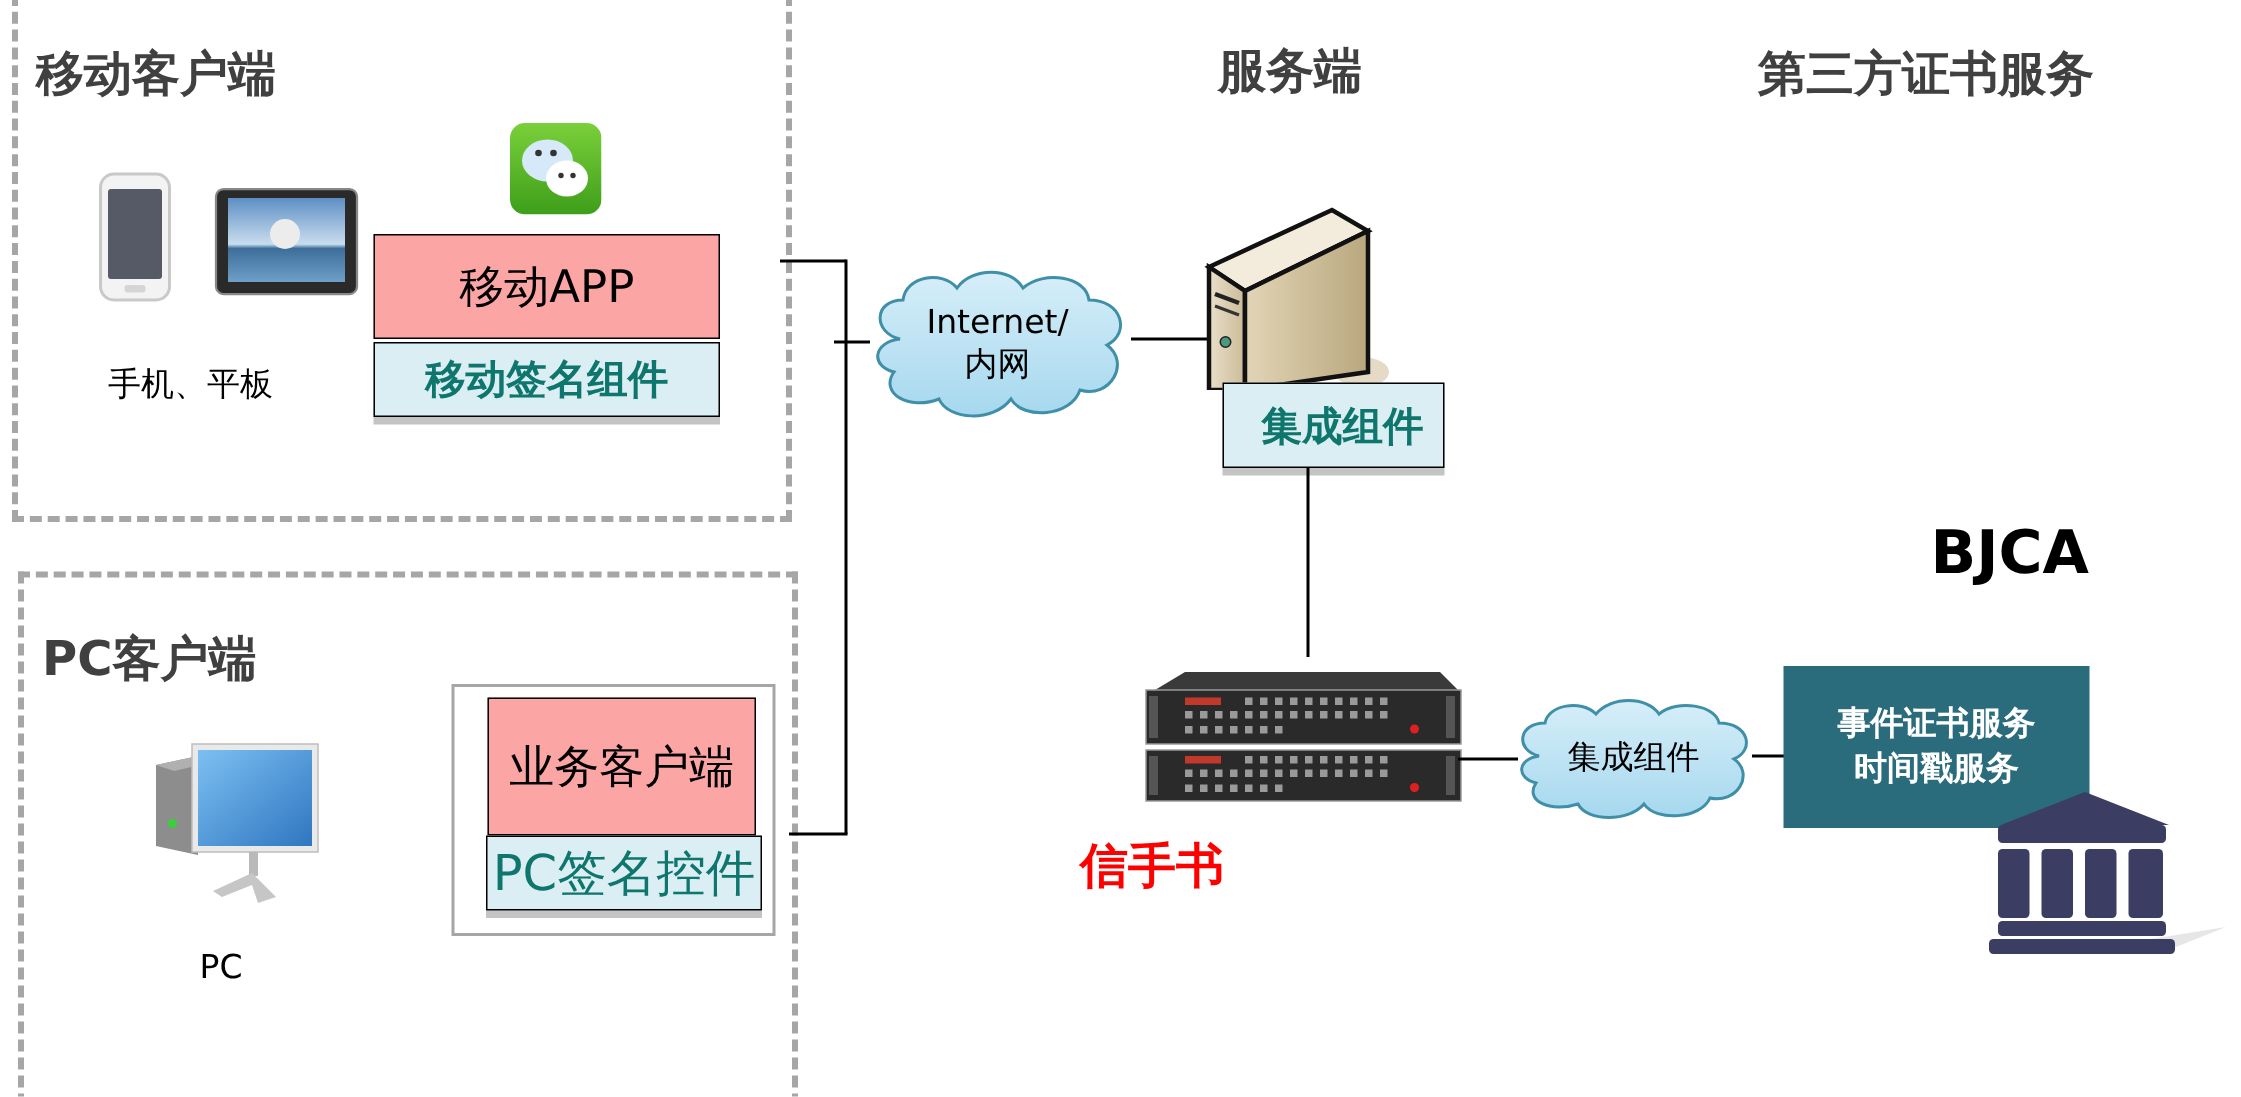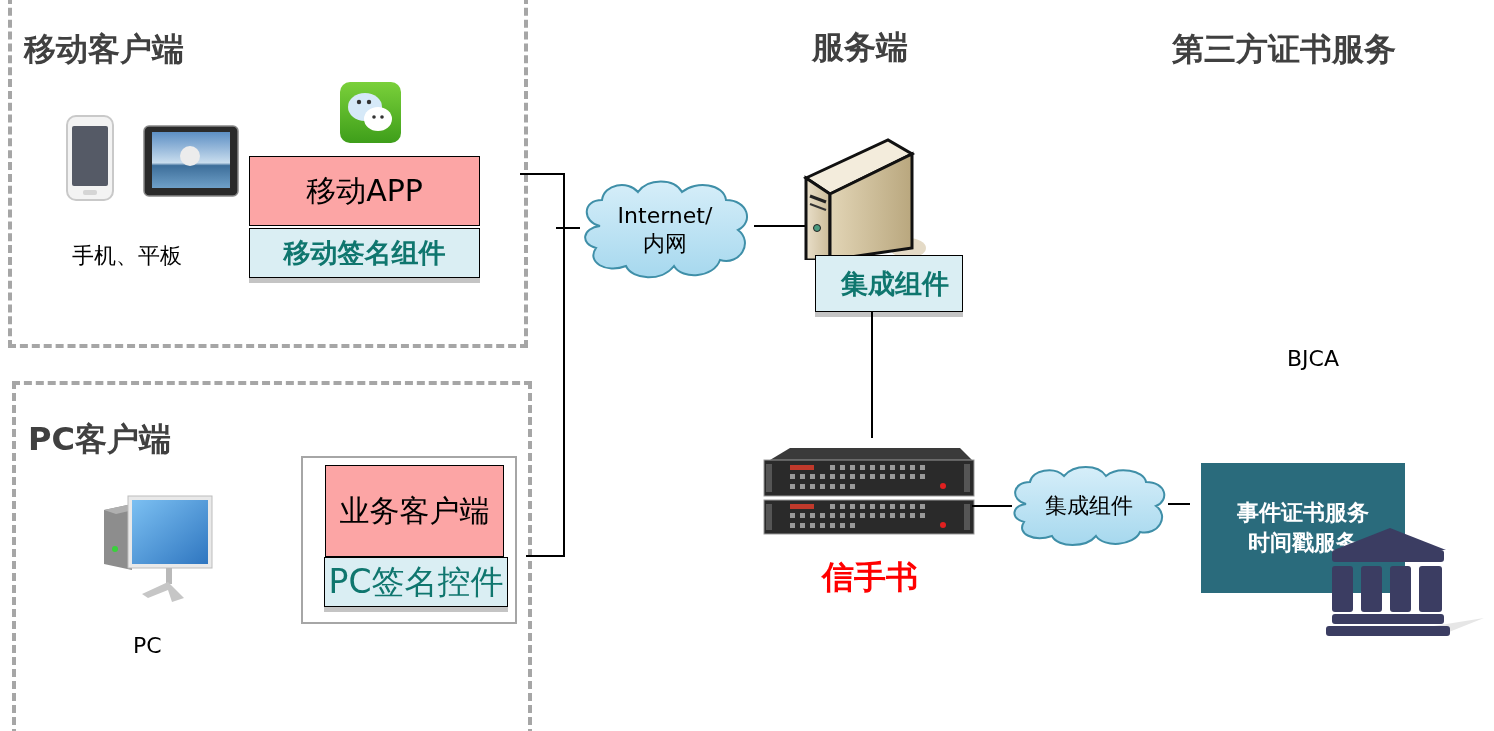--- a/index.html
+++ b/index.html
@@ -12,21 +12,21 @@
   .white-box { position: absolute; background: #fca5a5; border: 1.5px solid #000; box-sizing: border-box;
                display: flex; align-items: center; justify-content: center; font-size: 30px; }
   .comp-box { position: absolute; background: #daeef3; border: 1.5px solid #000; box-sizing: border-box;
               display: flex; align-items: center; justify-content: center; color: #0f766e;
               box-shadow: 0 5px 0 #c4c4c4; }
   .bold-red { font-weight: bold; font-size: 27px; }
   .plain-red { font-size: 33px; }
   .caption { position: absolute; font-size: 22px; white-space: nowrap; }
   .line { position: absolute; background: #000; }
   .cloud-label { position: absolute; text-align: center; font-size: 22px; line-height: 28px; }
-  .red-caption { position: absolute; color: #ff0000; font-weight: bold; font-size: 32px; text-align: center; line-height: 42px; white-space: nowrap; }
+  .red-caption { position: absolute; color: #ff0000; font-weight: bold; font-size: 32px; text-align: left; line-height: 42px; white-space: nowrap; }
   .teal-box { position: absolute; background: #2a6b7c; color: #fff; font-weight: bold; font-size: 22px;
               text-align: center; display: flex; flex-direction: column; justify-content: center; line-height: 30px; }
 </style>
 </head>
 <body>
 
 <div class="dash-box" style="left:8px; top:-4px; width:520px; height:352px;"></div>
 <div class="section-title" style="left:24px; top:28px;">移动客户端</div>
 
 <svg class="abs" style="left:64px; top:114px;" width="54" height="88" viewBox="0 0 54 88">
@@ -236,22 +236,22 @@
         <stop offset="0" stop-color="#d6eef9"></stop>
         <stop offset="1" stop-color="#a6d8ee"></stop>
       </linearGradient>
   </defs>
   <path d="M20,40 C4,36 6,18 24,18 C26,6 48,2 58,12 C68,0 92,0 100,12 C112,2 138,6 140,18 C160,18 164,36 150,42 C164,52 152,72 134,68 C128,82 98,84 90,72 C80,84 52,84 46,72 C28,78 10,70 18,58 C4,54 6,42 20,40 Z" fill="url(#cg2)" stroke="#3f8fa8" stroke-width="2"></path>
 </svg>
 <div class="cloud-label" style="left:1024px; top:492px; width:130px;">集成组件</div>
 <div class="line" style="left:1168px; top:503px; width:22px; height:2px;"></div>
 
 <div class="section-title" style="left:1172px; top:28px;">第三方证书服务</div>
-<div class="abs" style="left:1287px; top:346px; font-weight:normal; font-size:22px;">BJCA</div>
-<div class="teal-box" style="left:1189px; top:463px; width:204px; height:130px;margin-left:12px;">
+<div class="abs" style="left:1287px; top:346px; font-weight:bold; font-size:40px;">BJCA</div>
+<div class="teal-box" style="left:1189px; top:444px; width:204px; height:108px;">
   <div>事件证书服务</div>
   <div>时间戳服务</div>
 </div>
 <svg class="abs" style="left:1324px; top:528px;" width="160" height="112" viewBox="0 0 160 112">
   <polygon points="60,106 160,90 120,106" fill="#e6e6e6"></polygon>
   <polygon points="10,22 66,0 122,22" fill="#3b3d62"></polygon>
   <rect x="8" y="22" width="112" height="12" rx="3" fill="#3b3d62"></rect>
   <rect x="8" y="38" width="21" height="46" rx="3" fill="#3b3d62"></rect>
   <rect x="37" y="38" width="21" height="46" rx="3" fill="#3b3d62"></rect>
   <rect x="66" y="38" width="21" height="46" rx="3" fill="#3b3d62"></rect>

